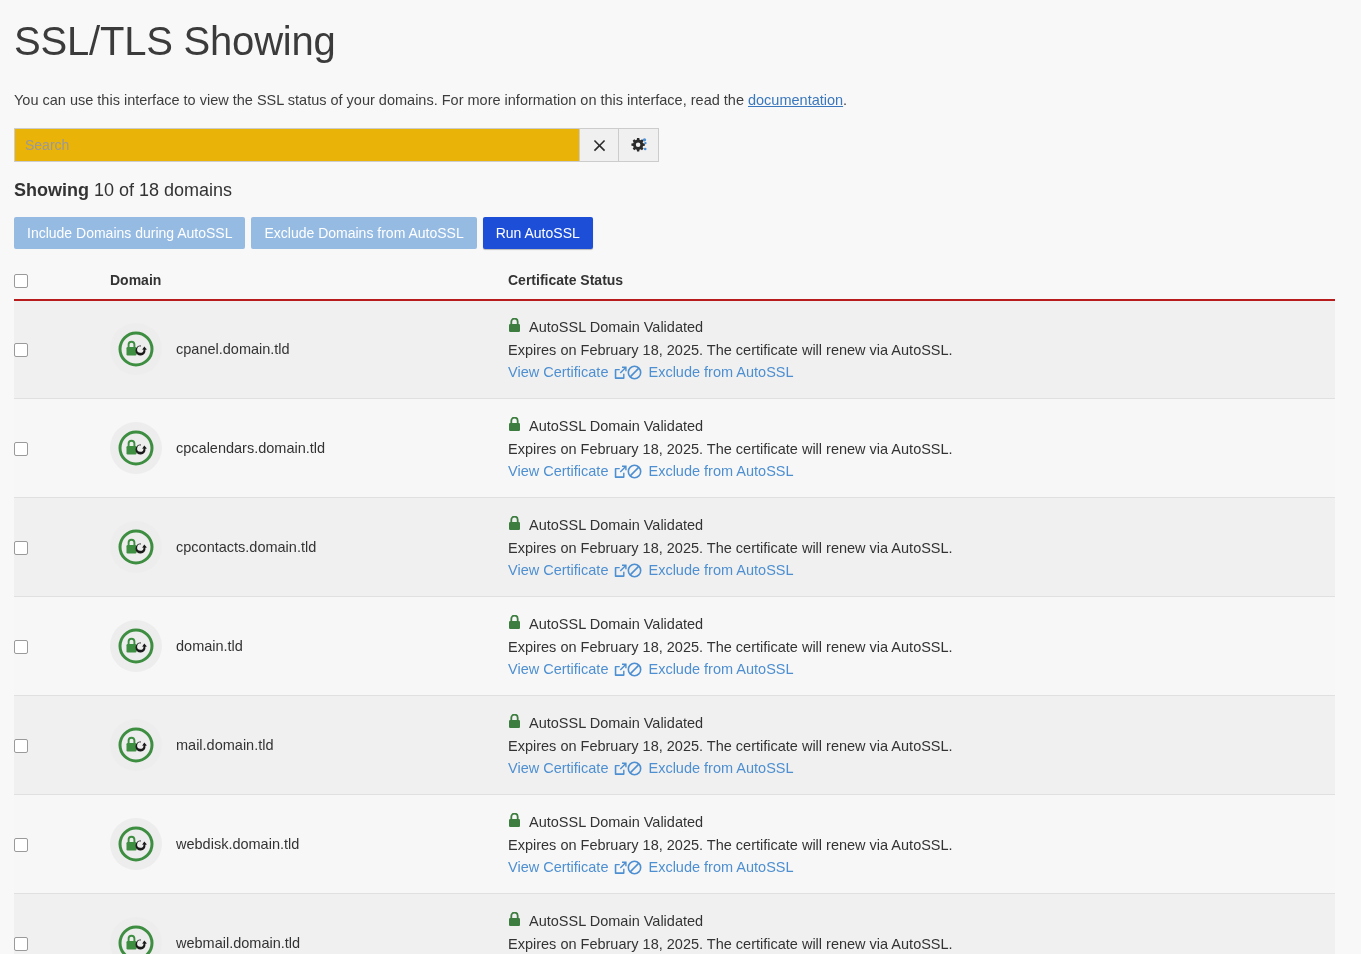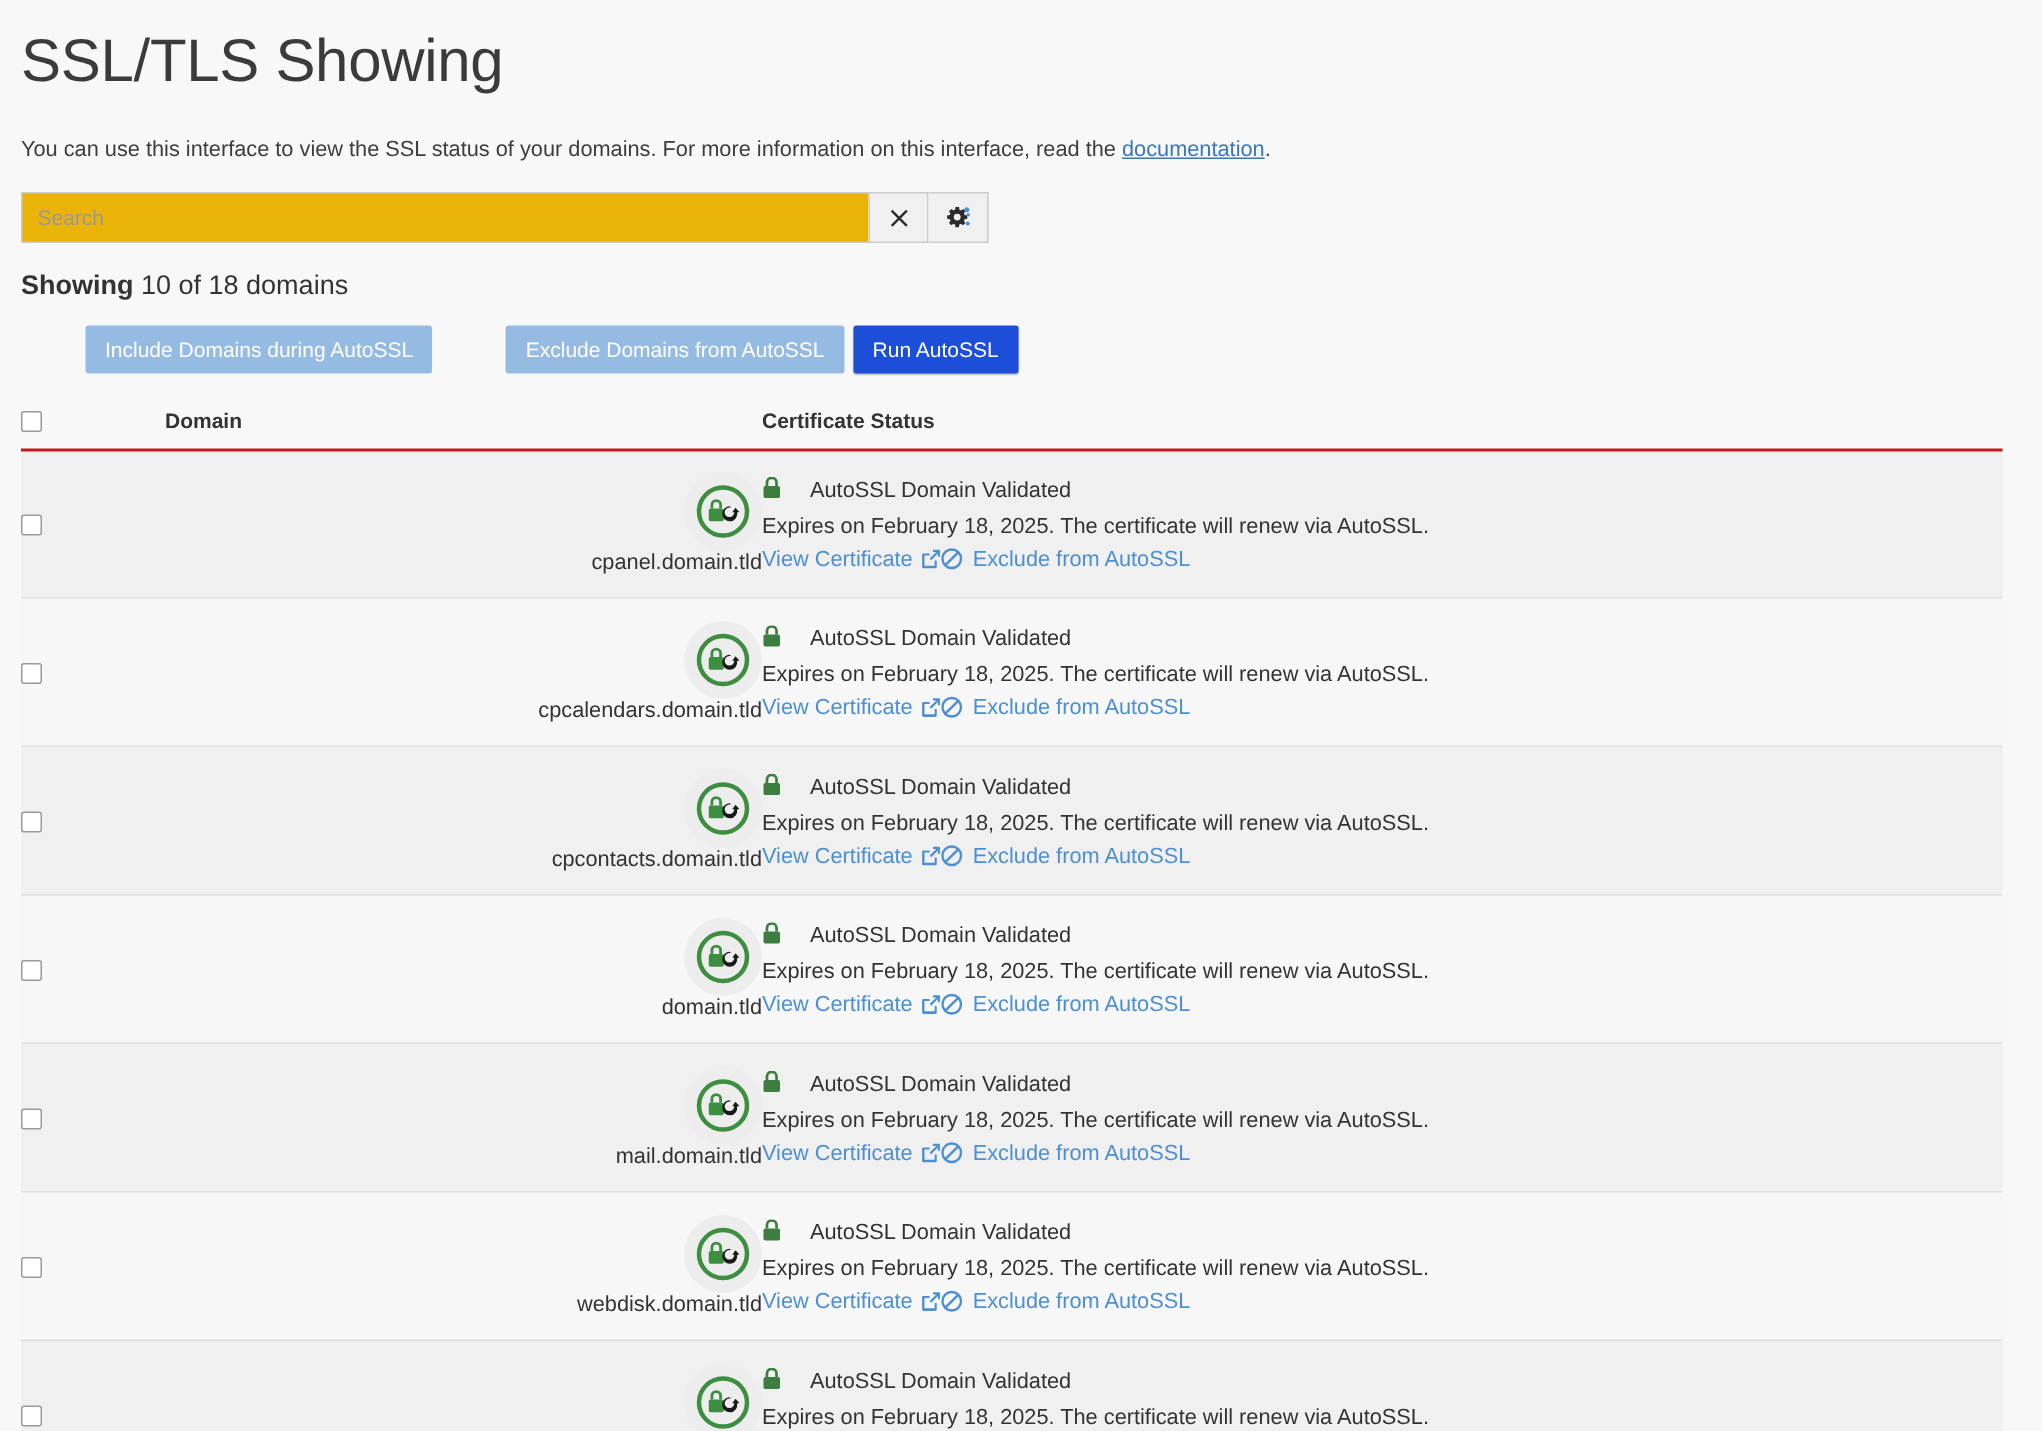--- a/index.html
+++ b/index.html
@@ -99,21 +99,21 @@
     font-size: 14px;
     color: #ffffff;
     border: none;
     border-radius: 2px;
     padding: 0 13px;
     height: 32px;
     line-height: 32px;
     cursor: pointer;
     white-space: nowrap;
   }
-  .btn-disabled { background: #96bbe3; margin-left: 43px; }
+  .btn-disabled { background: #96bbe3; }
   .btn-primary  { background: #1d4ed8; box-shadow: 0 1px 1px rgba(0,0,0,0.25); }
 
   
   table.ssl-table {
     margin-top: 22px;
     width: 1321px;
     border-collapse: collapse;
     table-layout: fixed;
   }
   table.ssl-table thead th {
@@ -147,22 +147,22 @@
     border: 1px solid #9a9a9a;
     border-radius: 2px;
     background: #ffffff;
     display: inline-block;
     vertical-align: middle;
     cursor: pointer;
   }
 
   .domain-cell {
     display: flex;
-    align-items: flex-end;
-    flex-direction: column;
+    align-items: center;
+    gap: 14px;
   }
   .ssl-badge {
     width: 52px;
     height: 52px;
     border-radius: 50%;
     background: #ededed;
     display: flex;
     align-items: center;
     justify-content: center;
     flex: 0 0 52px;
@@ -170,21 +170,21 @@
   .domain-name {
     font-size: 14.5px;
     color: #333333;
     white-space: nowrap;
   }
 
   .status-cell { padding: 8px 0; }
   .status-line1 {
     display: flex;
     align-items: center;
-    gap: 19px;
+    gap: 8px;
     color: #333333;
     font-size: 14.5px;
     margin-bottom: 6px;
   }
   .status-line2 {
     color: #333333;
     font-size: 14.5px;
     margin-bottom: 6px;
   }
   .status-links {

